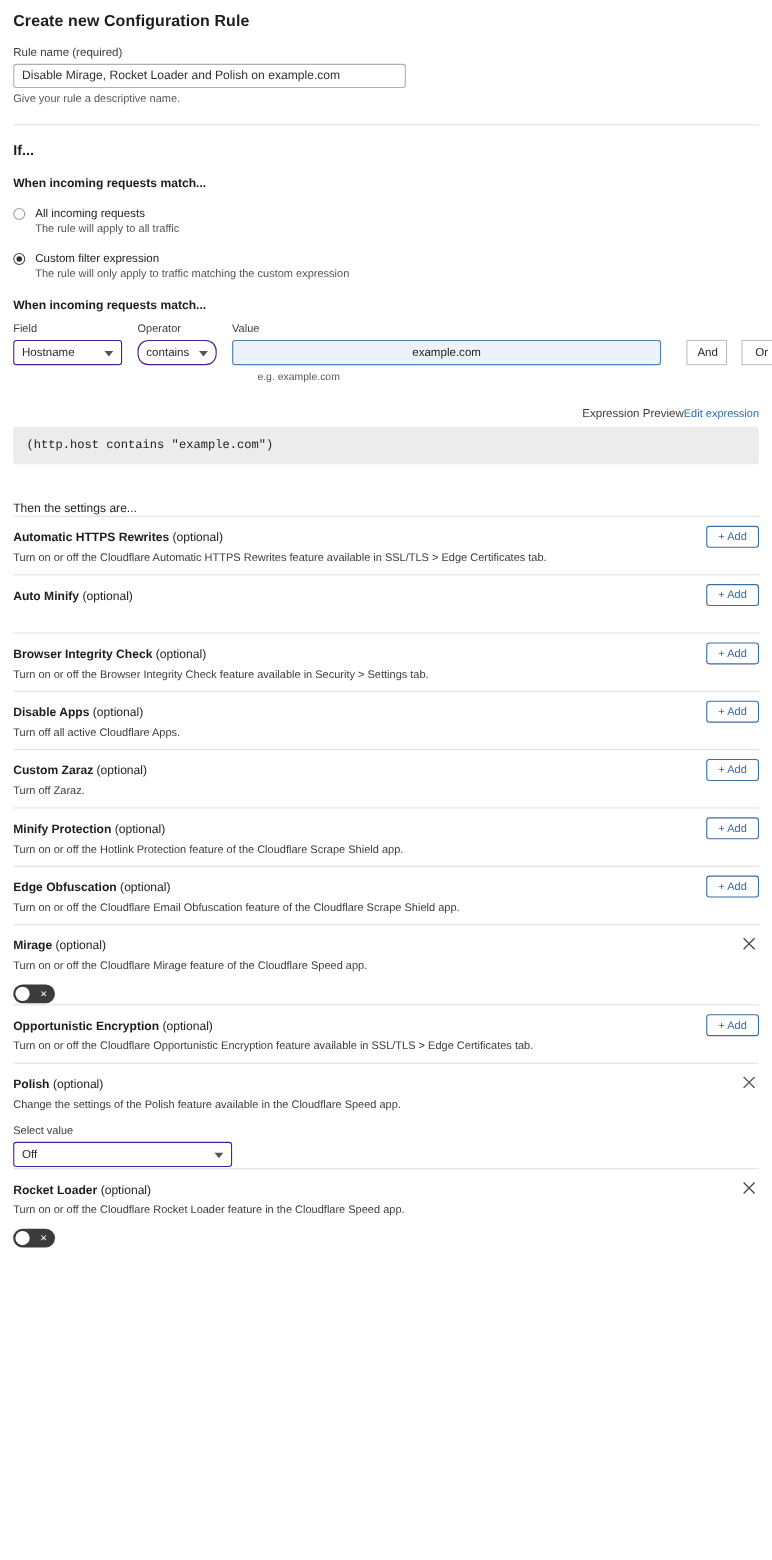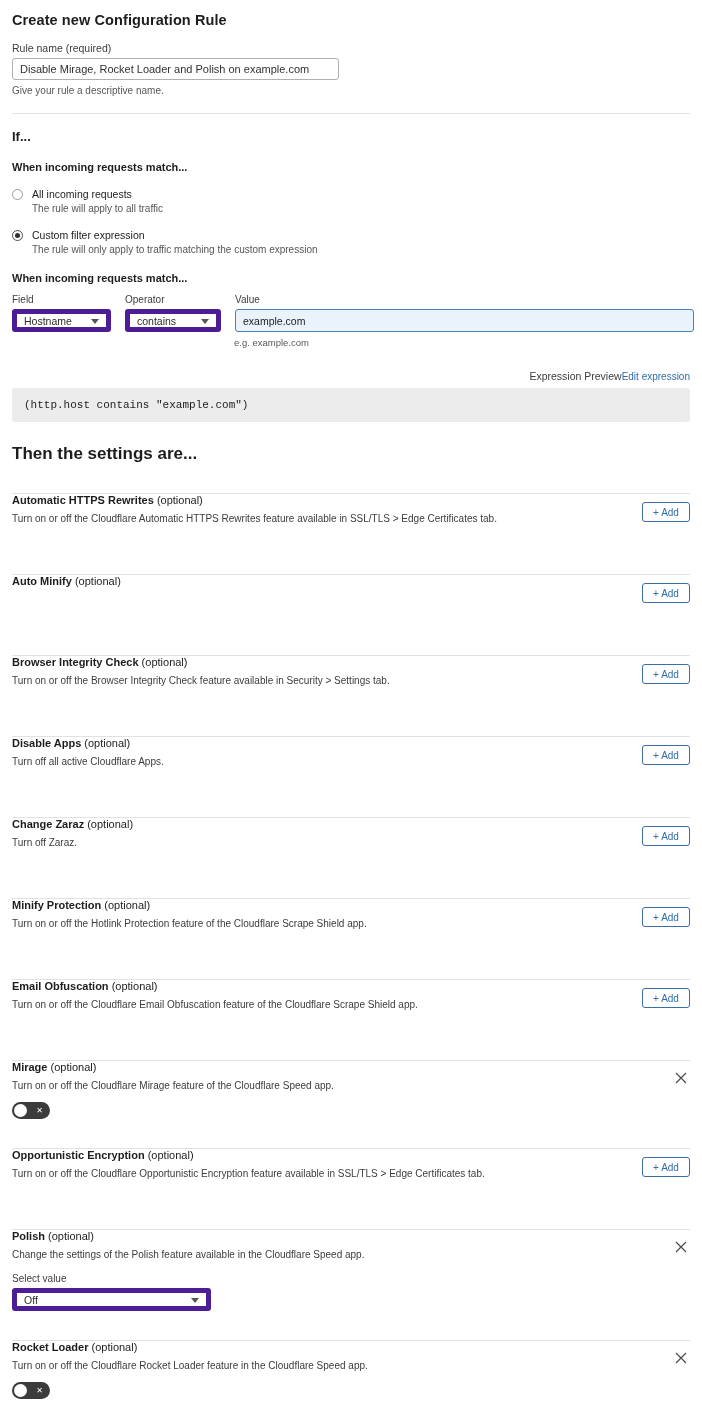--- a/index.html
+++ b/index.html
@@ -22,21 +22,21 @@
   }
 
   .field-label {
     font-size: 10.5px;
     color: #3c3c3c;
     margin-top: 14px;
     margin-bottom: 4px;
   }
 
   .text-input {
-    width: 327px;
+    width: 357px;
     height: 22px;
     border: 1px solid #b0b0b0;
     border-radius: 3px;
     font-size: 11px;
     padding: 0 7px;
     color: #313131;
     font-family: "Liberation Sans", sans-serif;
     background: #fff;
     display: block;
   }
@@ -110,51 +110,52 @@
   }
   .col { margin-right: 10px; }
   .col-label {
     font-size: 10px;
     color: #3c3c3c;
     margin-bottom: 4px;
   }
   .select {
     position: relative;
     height: 23px;
-    border: 5px solid #4c1d95;
+    border: 1px solid #4c1d95;
     border-radius: 3px;
     background: #fff;
     font-size: 10.5px;
     color: #2b2b2b;
     display: flex;
     align-items: center;
     padding: 0 20px 0 7px;
   }
   .select .caret {
     position: absolute;
     right: 7px; top: 50%;
     margin-top: -2px;
     width: 0; height: 0;
     border-left: 4px solid transparent;
     border-right: 4px solid transparent;
     border-top: 5px solid #555;
   }
   .select-field { width: 99px; }
-  .select-operator { width: 96px; }
+  .select-operator { width: 72px; border-radius: 10px; }
 
   .value-input {
-    width: 459px;
+    width: 390px;
     height: 23px;
     border: 1px solid #4d7fb3;
     background: #eaf2fb;
     border-radius: 3px;
     font-size: 10.5px;
     padding: 0 7px;
     color: #1d1d1d;
     font-family: "Liberation Sans", sans-serif;
+    text-align: center;
   }
 
   .andor {
     height: 23px;
     min-width: 37px;
     border: 1px solid #c0c0c0;
     border-radius: 0;
     background: #fff;
     font-size: 10.5px;
     color: #2b2b2b;
@@ -191,29 +192,30 @@
     height: 34px;
     display: flex;
     align-items: center;
     padding: 0 12px;
     font-family: "Liberation Mono", monospace;
     font-size: 11px;
     color: #1d1d1d;
   }
 
   .then-head {
-    font-size: 17px;
-    font-weight: bold;
-    margin-top: 22px;
+    font-size: 11px;
+    font-weight: normal;
+    margin-top: 34px;
     color: #1d1d1d;
   }
 
   .setting {
     border-top: 1px solid #e2e2e2;
-    margin-top: 29px;
+    padding-top: 13px;
+    margin-top: 1px;
     position: relative;
     min-height: 52px;
   }
   .setting:first-of-type { }
   .setting-title {
     font-size: 11px;
     color: #1d1d1d;
     font-weight: bold;
   }
   .setting-title .opt {
@@ -363,33 +365,33 @@
     <button class="add-btn">+ Add</button>
   </div>
 
   <div class="setting">
     <div class="setting-title"><span>Disable Apps</span> <span class="opt">(optional)</span></div>
     <div class="setting-desc">Turn off all active Cloudflare Apps.</div>
     <button class="add-btn">+ Add</button>
   </div>
 
   <div class="setting">
-    <div class="setting-title"><span>Change Zaraz</span> <span class="opt">(optional)</span></div>
+    <div class="setting-title"><span>Custom Zaraz</span> <span class="opt">(optional)</span></div>
     <div class="setting-desc">Turn off Zaraz.</div>
     <button class="add-btn">+ Add</button>
   </div>
 
   <div class="setting">
     <div class="setting-title"><span>Minify Protection</span> <span class="opt">(optional)</span></div>
     <div class="setting-desc">Turn on or off the Hotlink Protection feature of the Cloudflare Scrape Shield app.</div>
     <button class="add-btn">+ Add</button>
   </div>
 
   <div class="setting">
-    <div class="setting-title"><span>Email Obfuscation</span> <span class="opt">(optional)</span></div>
+    <div class="setting-title"><span>Edge Obfuscation</span> <span class="opt">(optional)</span></div>
     <div class="setting-desc">Turn on or off the Cloudflare Email Obfuscation feature of the Cloudflare Scrape Shield app.</div>
     <button class="add-btn">+ Add</button>
   </div>
 
   <div class="setting">
     <div class="setting-title"><span>Mirage</span> <span class="opt">(optional)</span></div>
     <div class="setting-desc">Turn on or off the Cloudflare Mirage feature of the Cloudflare Speed app.</div>
     <div class="toggle">
       <div class="knob"></div>
       <div class="x">✕</div>

